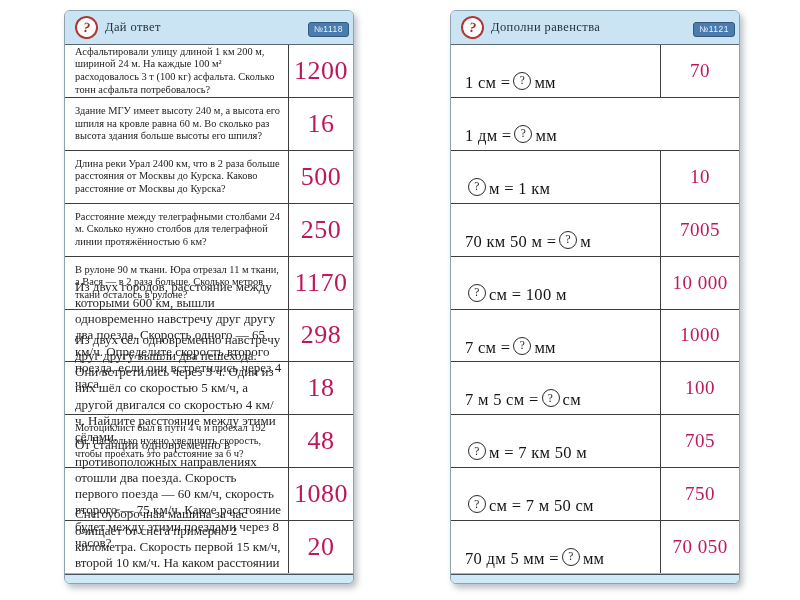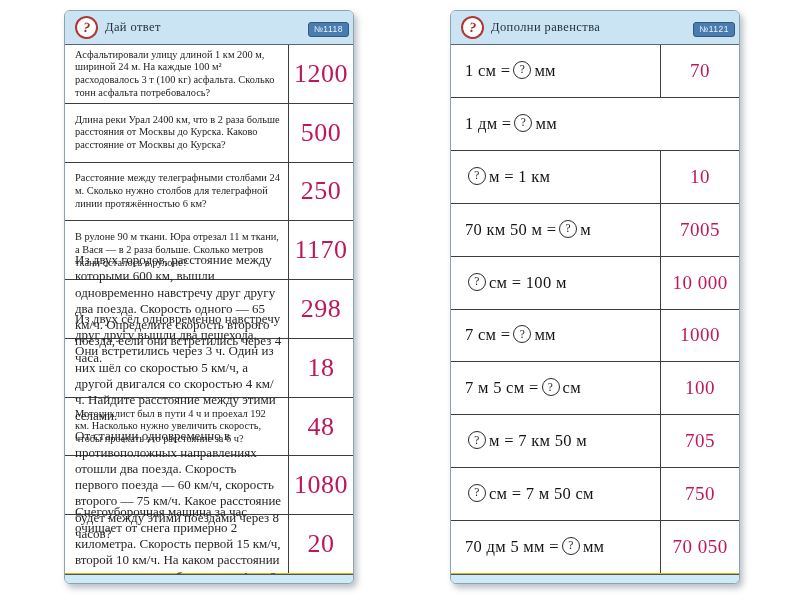--- a/index.html
+++ b/index.html
@@ -22,42 +22,46 @@
          font-size:8.5px;line-height:1;padding:2px 5px;letter-spacing:.5px;}
   .rows{flex:1 1 auto;display:flex;flex-direction:column;}
   .row{flex:1 1 0;display:flex;align-items:stretch;border-bottom:1px solid #3d3d3d;min-height:0;}
   .row:last-child{border-bottom:1px solid #eab308;}
   .qcell{flex:1 1 auto;padding:4px 6px 4px 10px;display:flex;align-items:center;
          font-size:10.4px;line-height:1.22;color:#1d1d1d;}
   .qcell.small{font-size:13px;line-height:1.25;color:#262626;}
   .acell{flex:0 0 64px;border-left:1px solid #3d3d3d;display:flex;align-items:center;
          justify-content:center;font-size:26px;color:#be185d;letter-spacing:.5px;}
   .card.right .acell{flex-basis:78px;font-size:19px;}
-  .eqcell{flex:1 1 auto;padding:4px 6px 4px 14px;display:flex;align-items:center;
-          font-size:16.5px;color:#141414;letter-spacing:.3px;}
+  .eqcell{flex:1 1 auto;padding:4px 6px 4px 14px;display:flex;align-items:flex-start;
+          font-size:16.5px;color:#141414;letter-spacing:.3px;margin-top:24px;}
   .qmark{display:inline-flex;width:16px;height:16px;border:1.3px solid #2a2a2a;border-radius:50%;
          align-items:center;justify-content:center;font-size:11.5px;line-height:1;
          margin:0 3px;color:#141414;transform:translateY(-1px);flex:0 0 auto;}
   .foot{flex:0 0 8px;background:#cfe9f7;border-top:1px solid #4a545c;}
 </style>
 </head>
 <body>
 
 <div id="stage">
 
   <div class="card left">
     <div class="hdr">
       <span class="hicon">?</span>
       <span class="htitle">Дай ответ</span>
       <span class="badge">№1118</span>
     </div>
     <div class="rows" id="left-rows">
         <div class="row">
           <div class="qcell">Асфальтировали улицу длиной 1 км 200 м, шириной 24 м. На каждые 100 м² расходовалось 3 т (100 кг) асфальта. Сколько тонн асфальта потребовалось?</div>
           <div class="acell">1200</div>
+        </div>
+        <div class="row">
+          <div class="qcell">Здание МГУ имеет высоту 240 м, а высота его шпиля на кровле равна 60 м. Во сколько раз высота здания больше высоты его шпиля?</div>
+          <div class="acell">16</div>
         </div>
         <div class="row">
           <div class="qcell">Длина реки Урал 2400 км, что в 2 раза больше расстояния от Москвы до Курска. Каково расстояние от Москвы до Курска?</div>
           <div class="acell">500</div>
         </div>
         <div class="row">
           <div class="qcell">Расстояние между телеграфными столбами 24 м. Сколько нужно столбов для телеграфной линии протяжённостью 6 км?</div>
           <div class="acell">250</div>
         </div>
         <div class="row">

